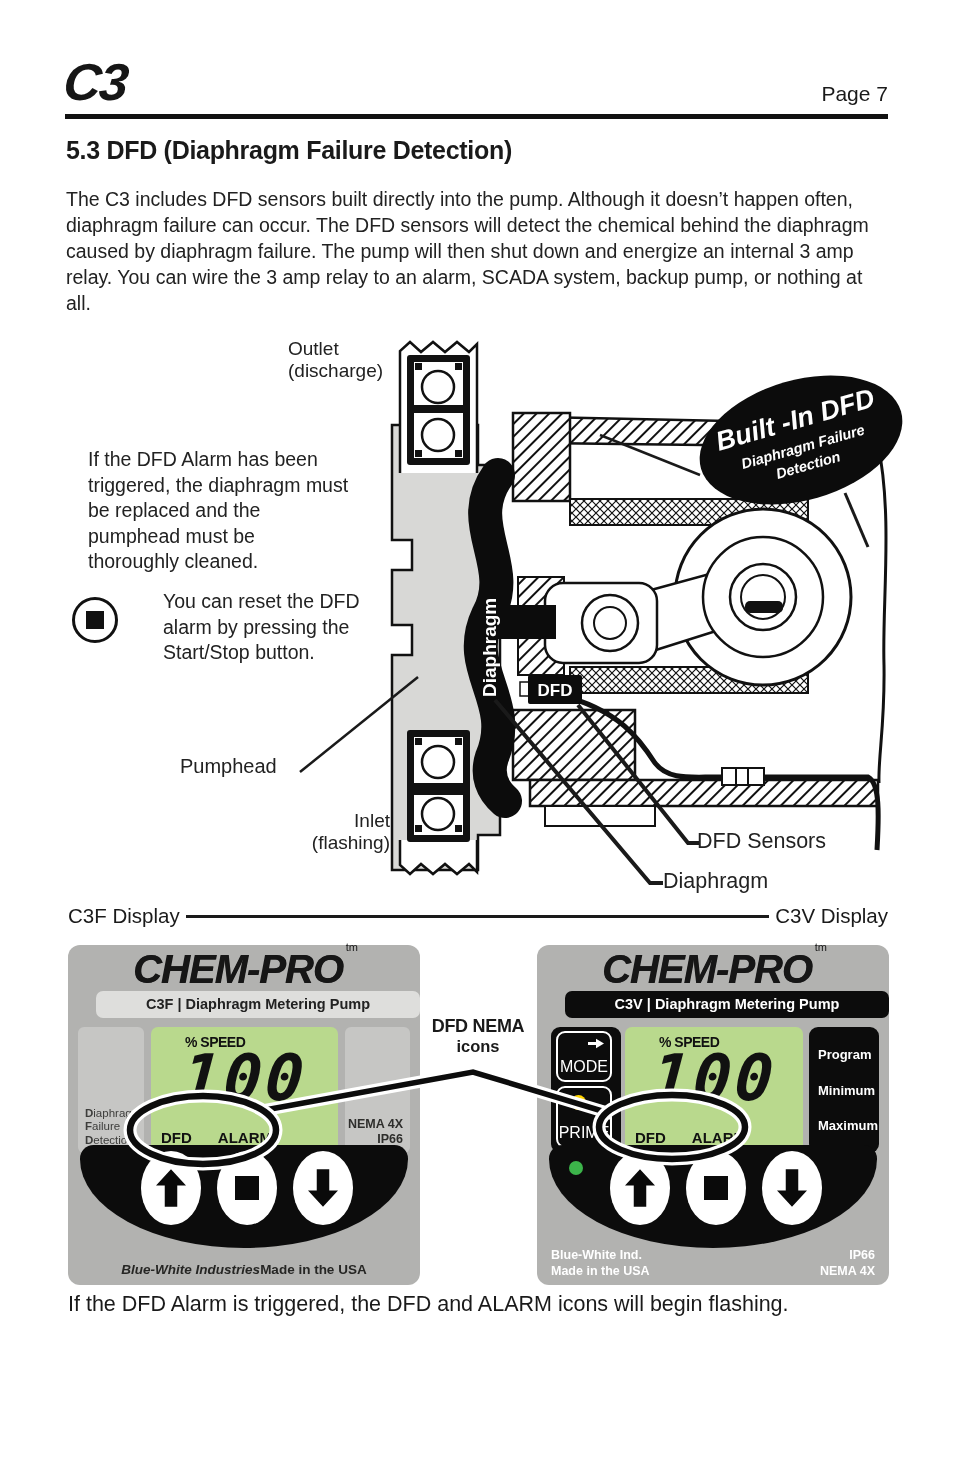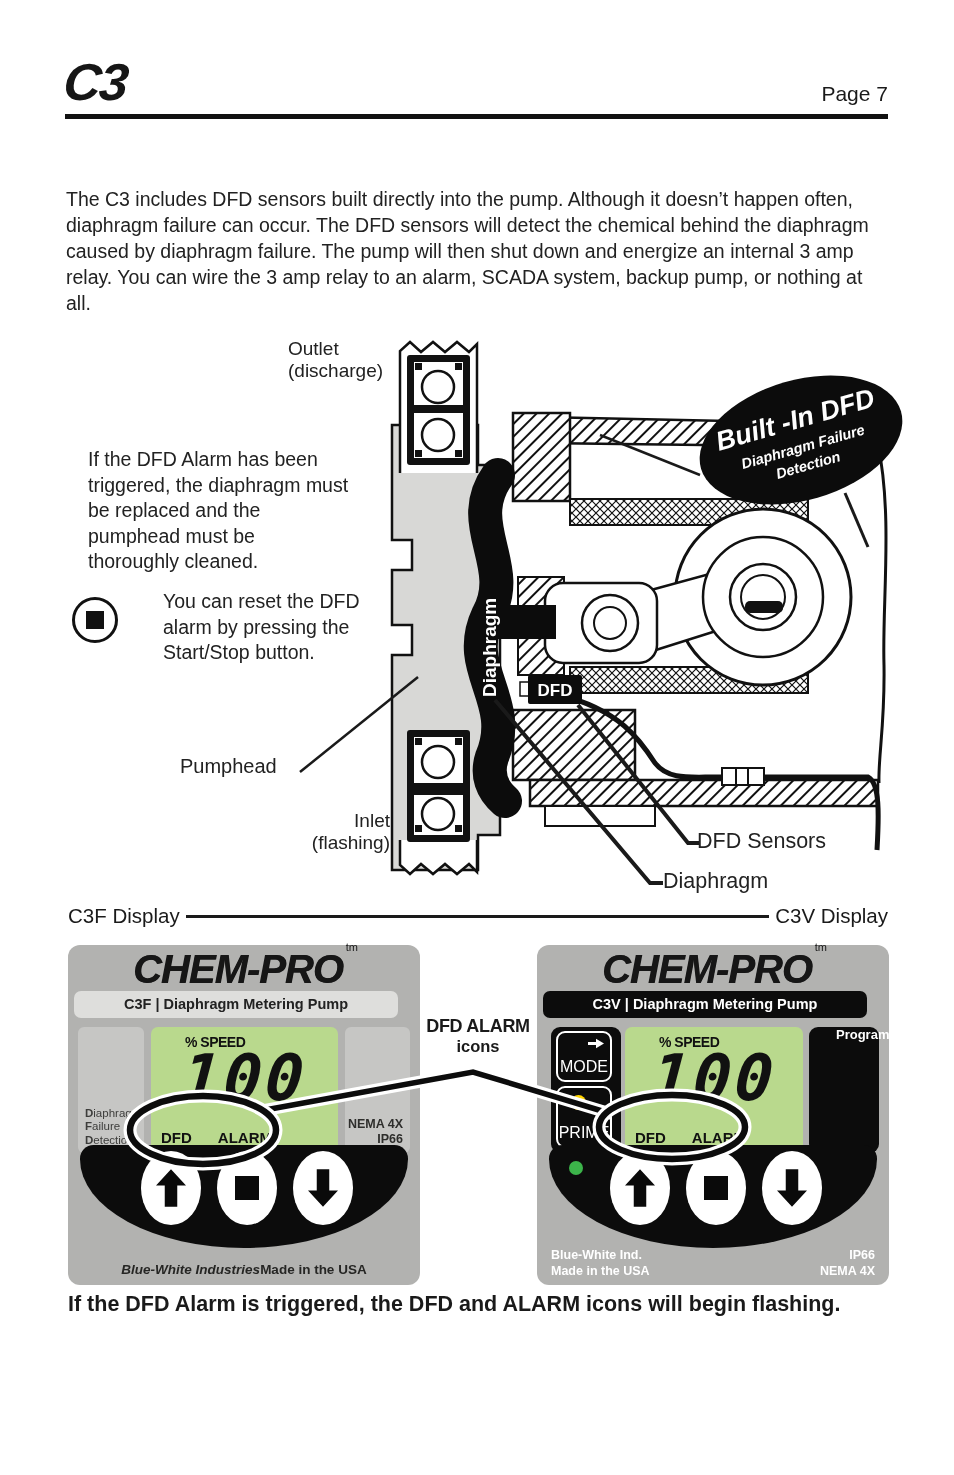--- a/index.html
+++ b/index.html
@@ -47,40 +47,40 @@
 
   
   .panel{width:352px;height:340px;background:var(--panel_gray,#b2b2b0);border-radius:12px;}
   .panel-c3f{left:68px;top:945px;}
   .panel-c3v{left:537px;top:945px;}
   .brand{position:absolute;left:0;top:2px;width:100%;text-align:center;
     font-size:40px;font-weight:bold;font-style:italic;color:#161616;letter-spacing:-1px;
     text-shadow:0.6px 0 #161616;}
   .brand sup{font-size:11px;font-style:normal;font-weight:normal;text-shadow:none;
     position:relative;top:-18px;left:3px;letter-spacing:0;margin-top:40px;}
-  .modelbar{position:absolute;left:6px;top:46px;width:324px;height:27px;border-radius:7px;
+  .modelbar{position:absolute;left:28px;top:46px;width:324px;height:27px;border-radius:7px;
     text-align:center;line-height:27px;font-size:14.5px;font-weight:bold;}
   .modelbar.light{background:#dededc;color:#222;}
   .modelbar.dark{background:#0c0c0c;color:#fff;}
   .sidebox{position:absolute;top:82px;height:126px;background:var(--inset_gray,#c6c6c4);border-radius:6px;}
   .dfd-words{position:absolute;left:7px;bottom:6px;font-size:11.5px;line-height:13.5px;color:#3d3d3b;}
   .dfd-words b{font-weight:bold;}
   .nema{position:absolute;right:7px;bottom:6px;text-align:right;font-size:12.5px;
     font-weight:bold;line-height:15px;color:#2e2e2c;}
   .lcd{position:absolute;top:82px;height:126px;background:var(--lcd_green,#b9d98d);border-radius:7px;}
   .lcd .speed{position:absolute;left:34px;top:7px;font-size:14px;font-weight:bold;
     letter-spacing:-0.5px;color:#111;transform:scaleY(1.1);}
   .lcd .val{position:absolute;left:0;top:14px;width:100%;text-align:center;
     font-family:"DejaVu Sans Mono",monospace;font-weight:bold;font-style:italic;
     font-size:64px;letter-spacing:3px;color:#111;transform:skewX(-4deg);}
   .lcd-bottom{position:absolute;left:10px;bottom:7px;display:flex;gap:26px;
     font-size:15px;font-weight:bold;color:#111;}
   .blackbox{position:absolute;top:82px;background:#0c0c0c;border-radius:9px;}
-  .menu{display:flex;flex-direction:row;justify-content:space-evenly;height:100%;
-    padding-left:27px;box-sizing:border-box;color:#fff;font-size:13px;font-weight:bold;}
+  .menu{display:flex;flex-direction:column;justify-content:space-evenly;height:100%;
+    padding-left:9px;box-sizing:border-box;color:#fff;font-size:13px;font-weight:bold;}
   .mode-btn,.prime-btn{position:absolute;left:5px;width:56px;border:2.5px solid #fff;
     border-radius:9px;background:#0c0c0c;box-sizing:border-box;}
   .mode-btn{top:4px;height:51px;}
   .prime-btn{top:59px;height:62px;}
   .mode-arrow{position:absolute;top:5px;right:6px;}
   .btn-label{position:absolute;bottom:4px;width:100%;text-align:center;color:#fff;
     font-size:16px;font-weight:normal;letter-spacing:0;}
   .led{border-radius:50%;display:block;}
   .led.yellow{position:absolute;top:7px;left:13px;width:15px;height:15px;background:var(--led_yellow,#ffd400);}
   .led.green{position:absolute;left:20px;top:16px;width:14px;height:14px;background:var(--led_green,#3cb44a);}
@@ -97,32 +97,33 @@
     justify-content:space-between;font-size:12.5px;font-weight:bold;color:#fff;line-height:15.5px;}
   .pfoot2 .r{text-align:right;}
 
   
   .callout{left:398px;top:1016px;width:160px;text-align:center;}
   .callout .l1{font-size:18px;font-weight:bold;letter-spacing:-0.3px;}
   .callout .l2{font-size:16.5px;font-weight:bold;}
   .overlay{left:0;top:0;pointer-events:none;}
 
   
-  .bottom-bold{left:68px;top:1290px;width:812px;font-size:21.5px;font-weight:bold;line-height:29px;}
+  .bottom-bold{left:68px;top:1290px;width:812px;font-size:21.5px;font-weight:normal;line-height:29px;}
   .bottom-note{left:68px;top:1350px;width:824px;font-size:19.5px;line-height:26px;color:#222;}
   .bottom-note i{font-style:italic;}
 </style>
 </head>
 <body>
 
 <div class="page">
 
   <div class="abs c3-logo">C3</div>
   <div class="abs page-num">Page 7</div>
   <div class="abs header-rule"></div>
+  <div class="abs section-title">5.3  DFD (Diaphragm Failure Detection)</div>
   <div class="abs intro">The C3 includes DFD sensors built directly into the pump. Although it doesn’t happen often, diaphragm failure can occur. The DFD sensors will detect the chemical behind the diaphragm caused by diaphragm failure. The pump will then shut down and energize an internal 3 amp relay. You can wire the 3 amp relay to an alarm, SCADA system, backup pump, or nothing at all.</div>
 
   <svg class="abs diagram" width="954" height="580" viewBox="0 0 954 580">
     <defs>
       <pattern id="ht" patternUnits="userSpaceOnUse" width="9" height="9" patternTransform="rotate(45)">
         <rect width="9" height="9" fill="#fff"></rect>
         <line x1="1" y1="0" x2="1" y2="9" stroke="#111" stroke-width="2"></line>
       </pattern>
       <pattern id="xh" patternUnits="userSpaceOnUse" width="8" height="8">
         <rect width="8" height="8" fill="#fff"></rect>
@@ -338,21 +339,21 @@
         <div>Made in the USA</div>
       </span>
       <span class="r">
         <div>IP66</div>
         <div>NEMA 4X</div>
       </span>
     </div>
   </div>
 
   <div class="abs callout">
-    <div class="l1">DFD ALARM</div>
+    <div class="l1">DFD NEMA</div>
     <div class="l2">icons</div>
   </div>
 
   <svg class="abs overlay" width="954" height="1475" viewBox="0 0 954 1475">
     <polyline points="265,1110 473,1072 612,1114" fill="none" stroke="#fff" stroke-width="12"></polyline>
     <polyline points="265,1110 473,1072 612,1114" fill="none" stroke="#0c0c0c" stroke-width="5.5"></polyline>
     <ellipse cx="203" cy="1130" rx="73" ry="34" fill="none" stroke="#fff" stroke-width="13"></ellipse>
     <ellipse cx="203" cy="1130" rx="73" ry="34" fill="none" stroke="#0c0c0c" stroke-width="6.5"></ellipse>
     <ellipse cx="672" cy="1127" rx="73" ry="32" fill="none" stroke="#fff" stroke-width="13"></ellipse>
     <ellipse cx="672" cy="1127" rx="73" ry="32" fill="none" stroke="#0c0c0c" stroke-width="6.5"></ellipse>

